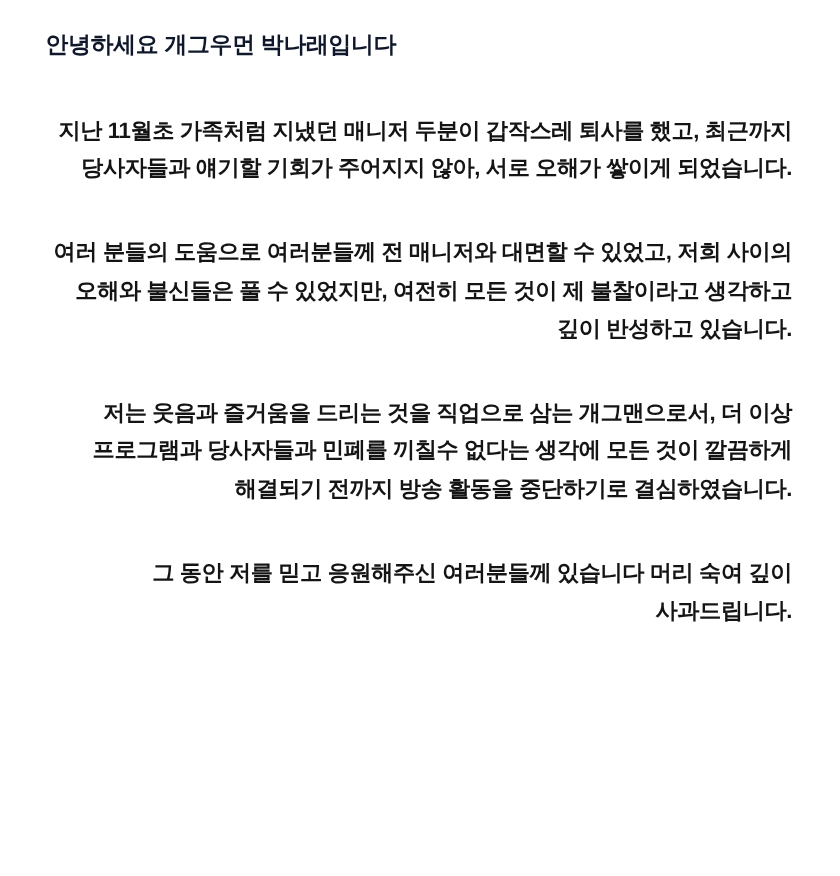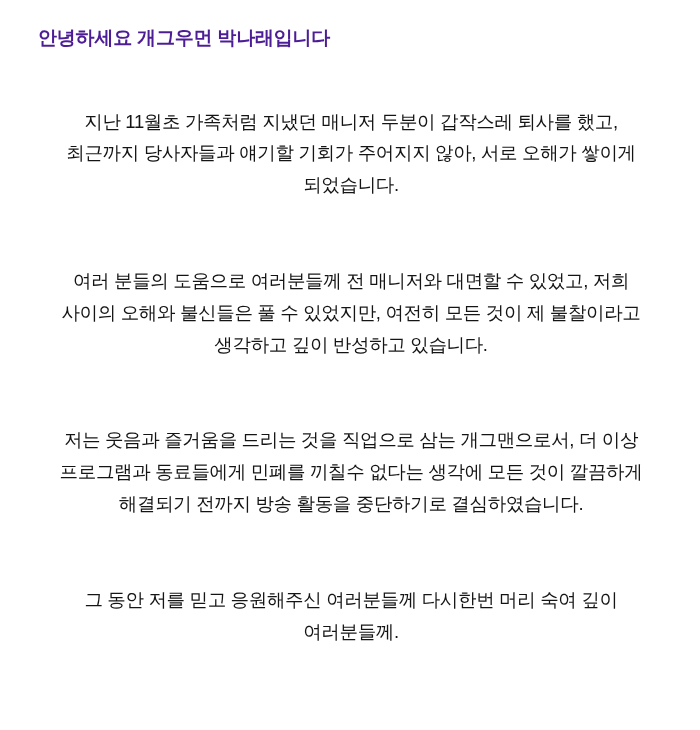--- a/index.html
+++ b/index.html
@@ -20,31 +20,31 @@
     height: 730px;
     box-sizing: border-box;
     padding: 18px 36px 10px 38px;
     background: #ffffff;
   }
   .heading {
     font-size: 19px;
     font-weight: 700;
     line-height: 1.5;
     letter-spacing: -0.2px;
-    color: #4c1d95;
+    color: #0f172a;
     margin: 6px 0 0 0;
   }
   .para {
     font-size: 18.5px;
-    font-weight: 400;
+    font-weight: 700;
     line-height: 1.72;
     letter-spacing: -0.35px;
     color: #141414;
-    margin: 17px;
-    text-align: center;
+    margin: 4px;
+    text-align: right;
     word-break: keep-all;
   }
   .gap-lg { height: 36px; }
   .gap-md { height: 30px; }
 </style>
 </head>
 <body>
 
 <div class="page">
 
@@ -53,19 +53,19 @@
   <div class="gap-lg"></div>
 
   <p class="para">지난 11월초 가족처럼 지냈던 매니저 두분이 갑작스레 퇴사를 했고, 최근까지 당사자들과 얘기할 기회가 주어지지 않아, 서로 오해가 쌓이게 되었습니다.</p>
 
   <div class="gap-md"></div>
 
   <p class="para">여러 분들의 도움으로 여러분들께 전 매니저와 대면할 수 있었고, 저희 사이의 오해와 불신들은 풀 수 있었지만, 여전히 모든 것이 제 불찰이라고 생각하고 깊이 반성하고 있습니다.</p>
 
   <div class="gap-md"></div>
 
-  <p class="para">저는 웃음과 즐거움을 드리는 것을 직업으로 삼는 개그맨으로서, 더 이상 프로그램과 동료들에게 민폐를 끼칠수 없다는 생각에 모든 것이 깔끔하게 해결되기 전까지 방송 활동을 중단하기로 결심하였습니다.</p>
+  <p class="para">저는 웃음과 즐거움을 드리는 것을 직업으로 삼는 개그맨으로서, 더 이상 프로그램과 당사자들과 민폐를 끼칠수 없다는 생각에 모든 것이 깔끔하게 해결되기 전까지 방송 활동을 중단하기로 결심하였습니다.</p>
 
   <div class="gap-md"></div>
 
-  <p class="para">그 동안 저를 믿고 응원해주신 여러분들께 다시한번 머리 숙여 깊이 여러분들께.</p>
+  <p class="para">그 동안 저를 믿고 응원해주신 여러분들께 있습니다 머리 숙여 깊이 사과드립니다.</p>
 
 </div>
 
 </body></html>

